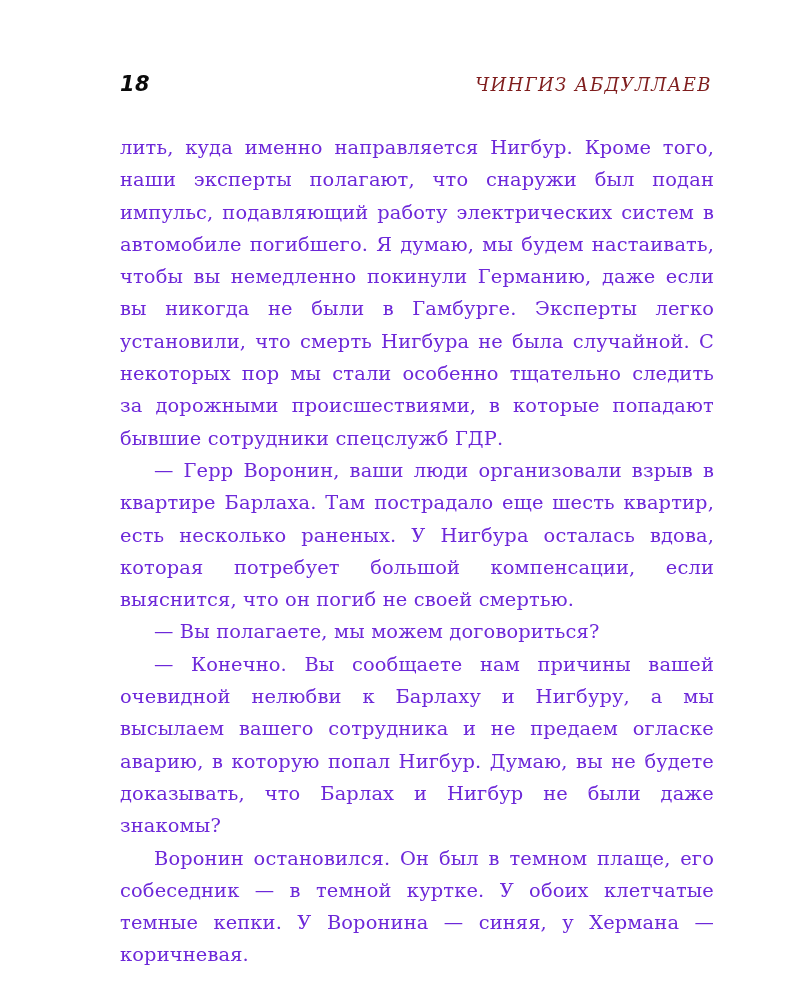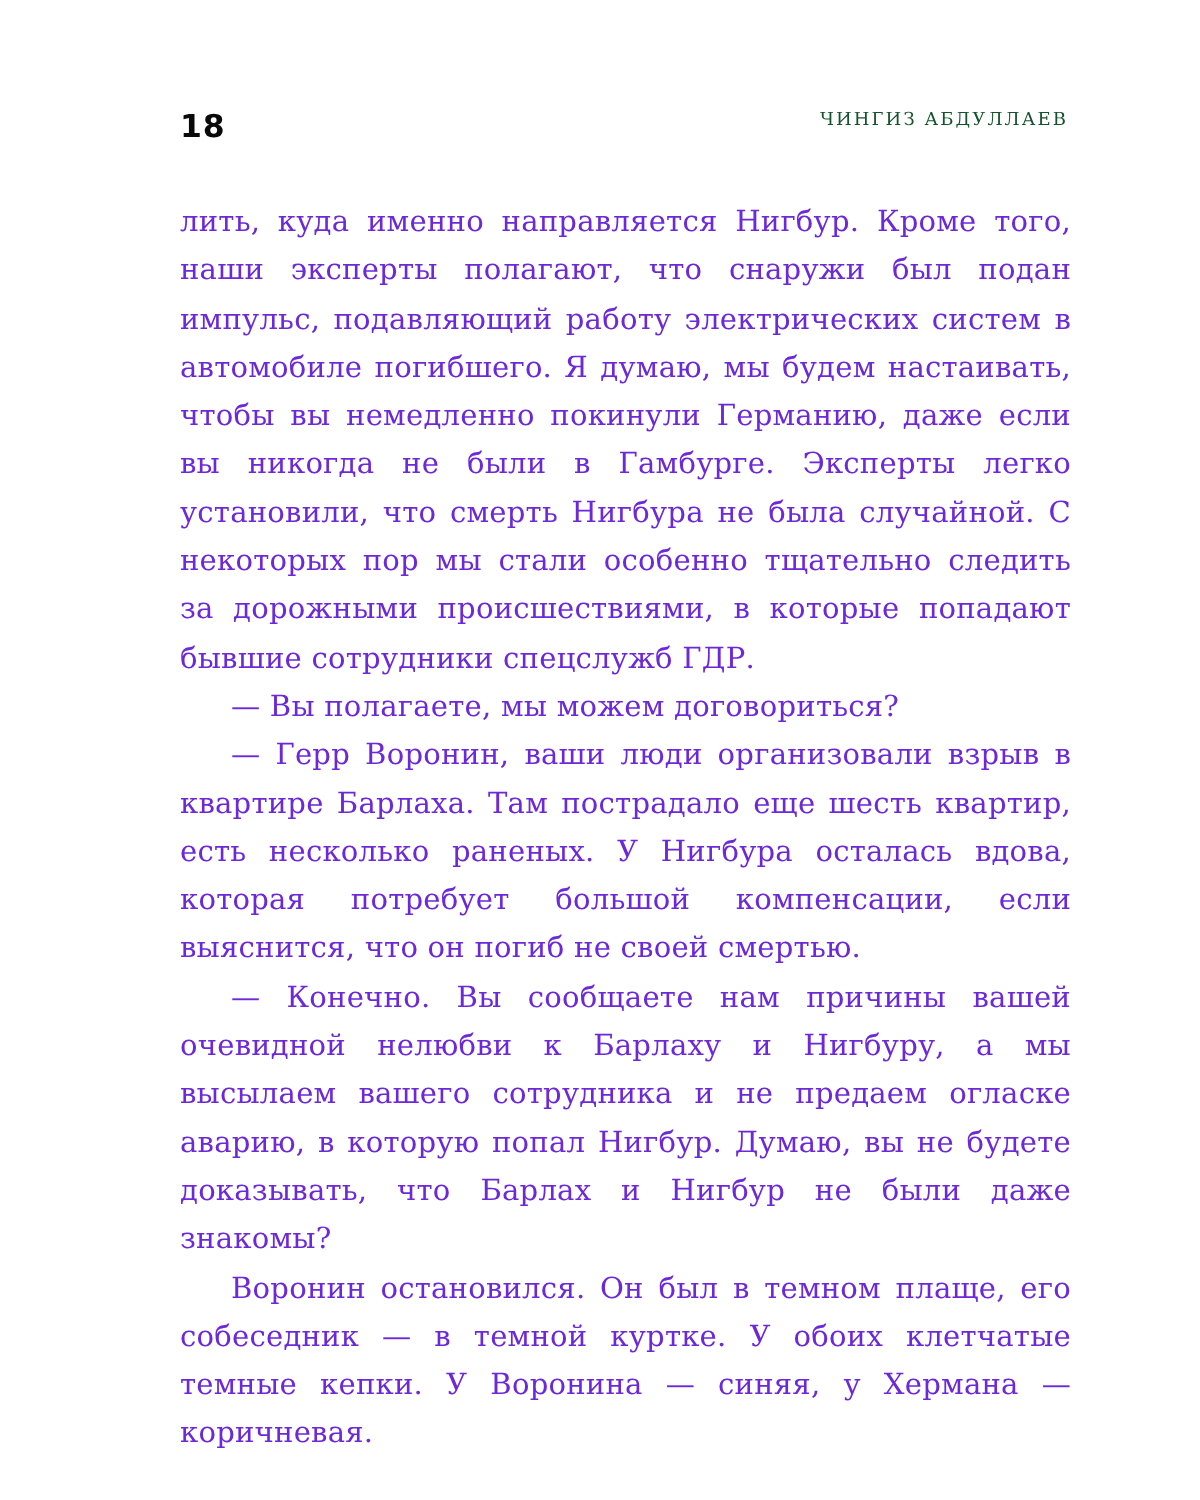--- a/index.html
+++ b/index.html
@@ -22,35 +22,36 @@
     width: 800px;
     height: 1000px;
     background: #ffffff;
   }
   .page-header {
     position: absolute;
     left: 120px;
     top: 72px;
     width: 592px;
     display: flex;
-    align-items: flex-start;
+    align-items: center;
     justify-content: space-between;
+    font-style: italic;
   }
   .folio {
     font-family: "DejaVu Sans", sans-serif;
     font-weight: bold;
     font-size: 21px;
     letter-spacing: 0.5px;
     color: #0a0a0a;
   }
   .running-head {
     font-family: "DejaVu Serif", serif;
-    font-size: 12px;
+    font-size: 18px;
     letter-spacing: 1.4px;
-    color: #14532d;
+    color: #7f1d1d;
     text-transform: uppercase;
   }
   .body-text {
     position: absolute;
     left: 120px;
     top: 132px;
     width: 594px;
   }
   .body-text p {
     margin: 0;
@@ -76,20 +77,20 @@
 
 <div class="page">
 
   <div class="page-header">
     <span class="folio">18</span>
     <span class="running-head">ЧИНГИЗ АБДУЛЛАЕВ</span>
   </div>
 
   <div class="body-text">
     <p class="noindent">лить, куда именно направляется Нигбур. Кроме того, наши эксперты полагают, что снаружи был подан импульс, подавляющий работу электрических систем в автомобиле погибшего. Я думаю, мы будем настаивать, чтобы вы немедленно покинули Германию, даже если вы никогда не были в Гамбурге. Эксперты легко установили, что смерть Нигбура не была случайной. С некоторых пор мы стали особенно тщательно следить за дорожными происшествиями, в которые попадают бывшие сотрудники спецслужб ГДР.</p>
+    <p class="indent">— Герр Воронин, ваши люди организовали взрыв в квартире Барлаха. Там пострадало еще шесть квартир, есть несколько раненых. У Нигбура осталась вдова, которая потребует большой компенсации, если выяснится, что он погиб не своей смертью.</p>
     <p class="indent">— Вы полагаете, мы можем договориться?</p>
-    <p class="indent">— Герр Воронин, ваши люди организовали взрыв в квартире Барлаха. Там пострадало еще шесть квартир, есть несколько раненых. У Нигбура осталась вдова, которая потребует большой компенсации, если выяснится, что он погиб не своей смертью.</p>
     <p class="indent">— Конечно. Вы сообщаете нам причины вашей очевидной нелюбви к Барлаху и Нигбуру, а мы высылаем вашего сотрудника и не предаем огласке аварию, в которую попал Нигбур. Думаю, вы не будете доказывать, что Барлах и Нигбур не были даже знакомы?</p>
     <p class="indent">Воронин остановился. Он был в темном плаще, его собеседник — в темной куртке. У обоих клетчатые темные кепки. У Воронина — синяя, у Хермана — коричневая.</p>
 
   </div>
 
 </div>
 
 </body></html>

